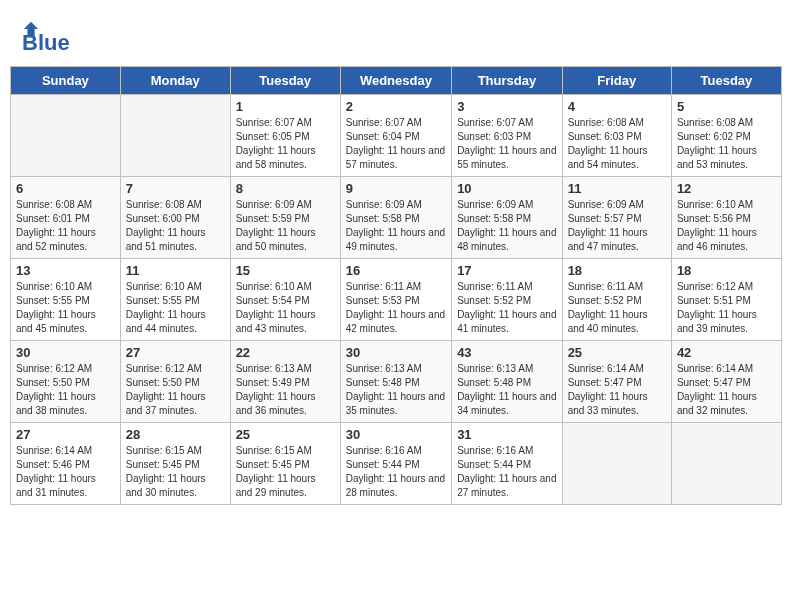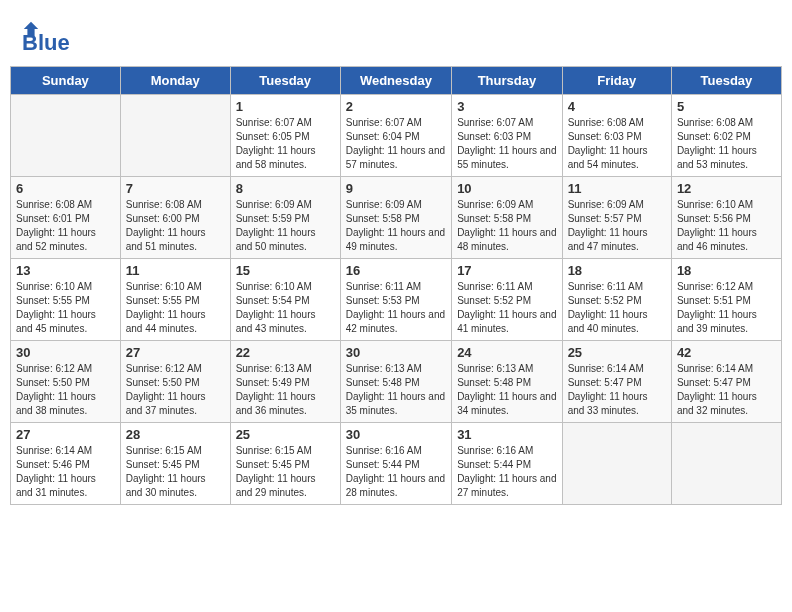--- a/index.html
+++ b/index.html
@@ -216,21 +216,21 @@
         </td>
         <td>
           <span class="day-num">22</span>
           <div class="cell-text">Sunrise: 6:13 AM<br>Sunset: 5:49 PM<br>Daylight: 11 hours and 36 minutes.</div>
         </td>
         <td>
           <span class="day-num">30</span>
           <div class="cell-text">Sunrise: 6:13 AM<br>Sunset: 5:48 PM<br>Daylight: 11 hours and 35 minutes.</div>
         </td>
         <td>
-          <span class="day-num">24</span>
+          <span class="day-num">43</span>
           <div class="cell-text">Sunrise: 6:13 AM<br>Sunset: 5:48 PM<br>Daylight: 11 hours and 34 minutes.</div>
         </td>
         <td>
           <span class="day-num">25</span>
           <div class="cell-text">Sunrise: 6:14 AM<br>Sunset: 5:47 PM<br>Daylight: 11 hours and 33 minutes.</div>
         </td>
         <td>
           <span class="day-num">42</span>
           <div class="cell-text">Sunrise: 6:14 AM<br>Sunset: 5:47 PM<br>Daylight: 11 hours and 32 minutes.</div>
         </td>

